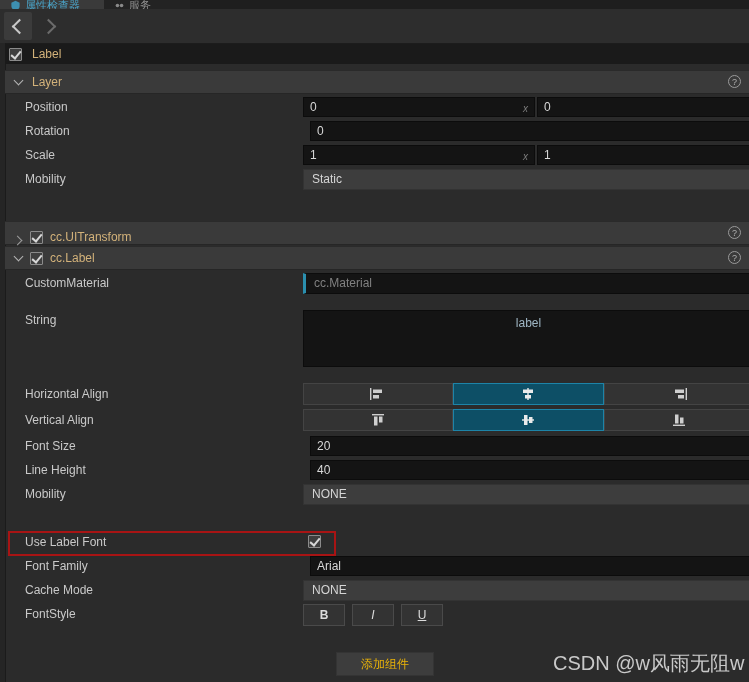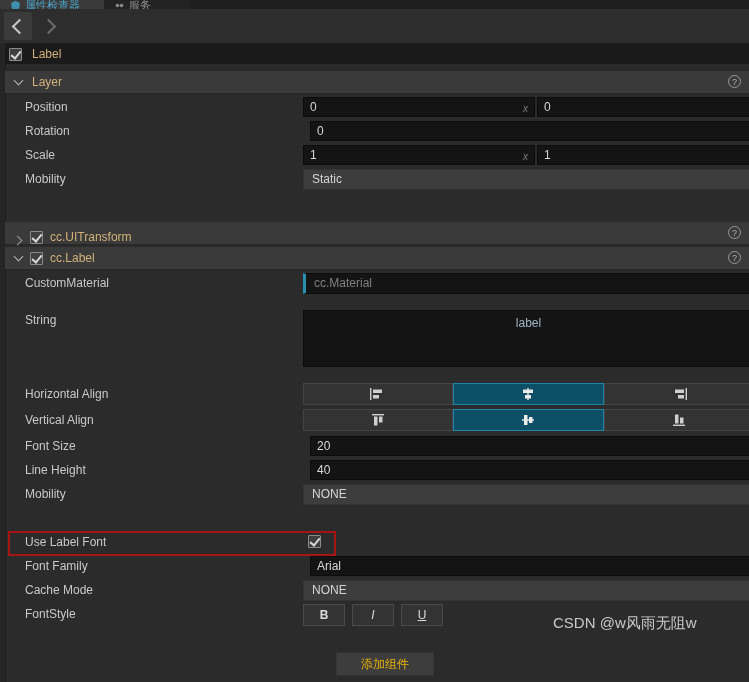--- a/index.html
+++ b/index.html
@@ -79,21 +79,21 @@
          display:flex;align-items:center;justify-content:center;font-size:12px;color:#dcdcdc;}
 
   
   .addcomp{position:absolute;left:336px;top:652px;width:98px;height:24px;background:#3d3d3d;border:1px solid #343434;box-sizing:border-box;
            display:flex;align-items:center;justify-content:center;font-size:12px;color:#eab308;}
 
   
   .redbox{position:absolute;left:8px;top:531px;width:328px;height:25px;border:2px solid #a81414;box-sizing:border-box;pointer-events:none;}
 
   
-  .watermark{position:absolute;left:553px;top:614px;font-size:15px;color:#c9c9c9;white-space:nowrap;}
+  .watermark{position:absolute;left:553px;top:650px;font-size:20px;color:#c9c9c9;white-space:nowrap;}
 
   
   .edgebtn{position:absolute;left:724px;top:193px;width:25px;height:21px;background:#3d3d3d;border:1px solid #333;box-sizing:border-box;
            line-height:19px;padding-left:4px;font-size:12px;color:#d3b27a;overflow:hidden;}
 </style>
 </head>
 <body>
 
 <div class="app">
 

